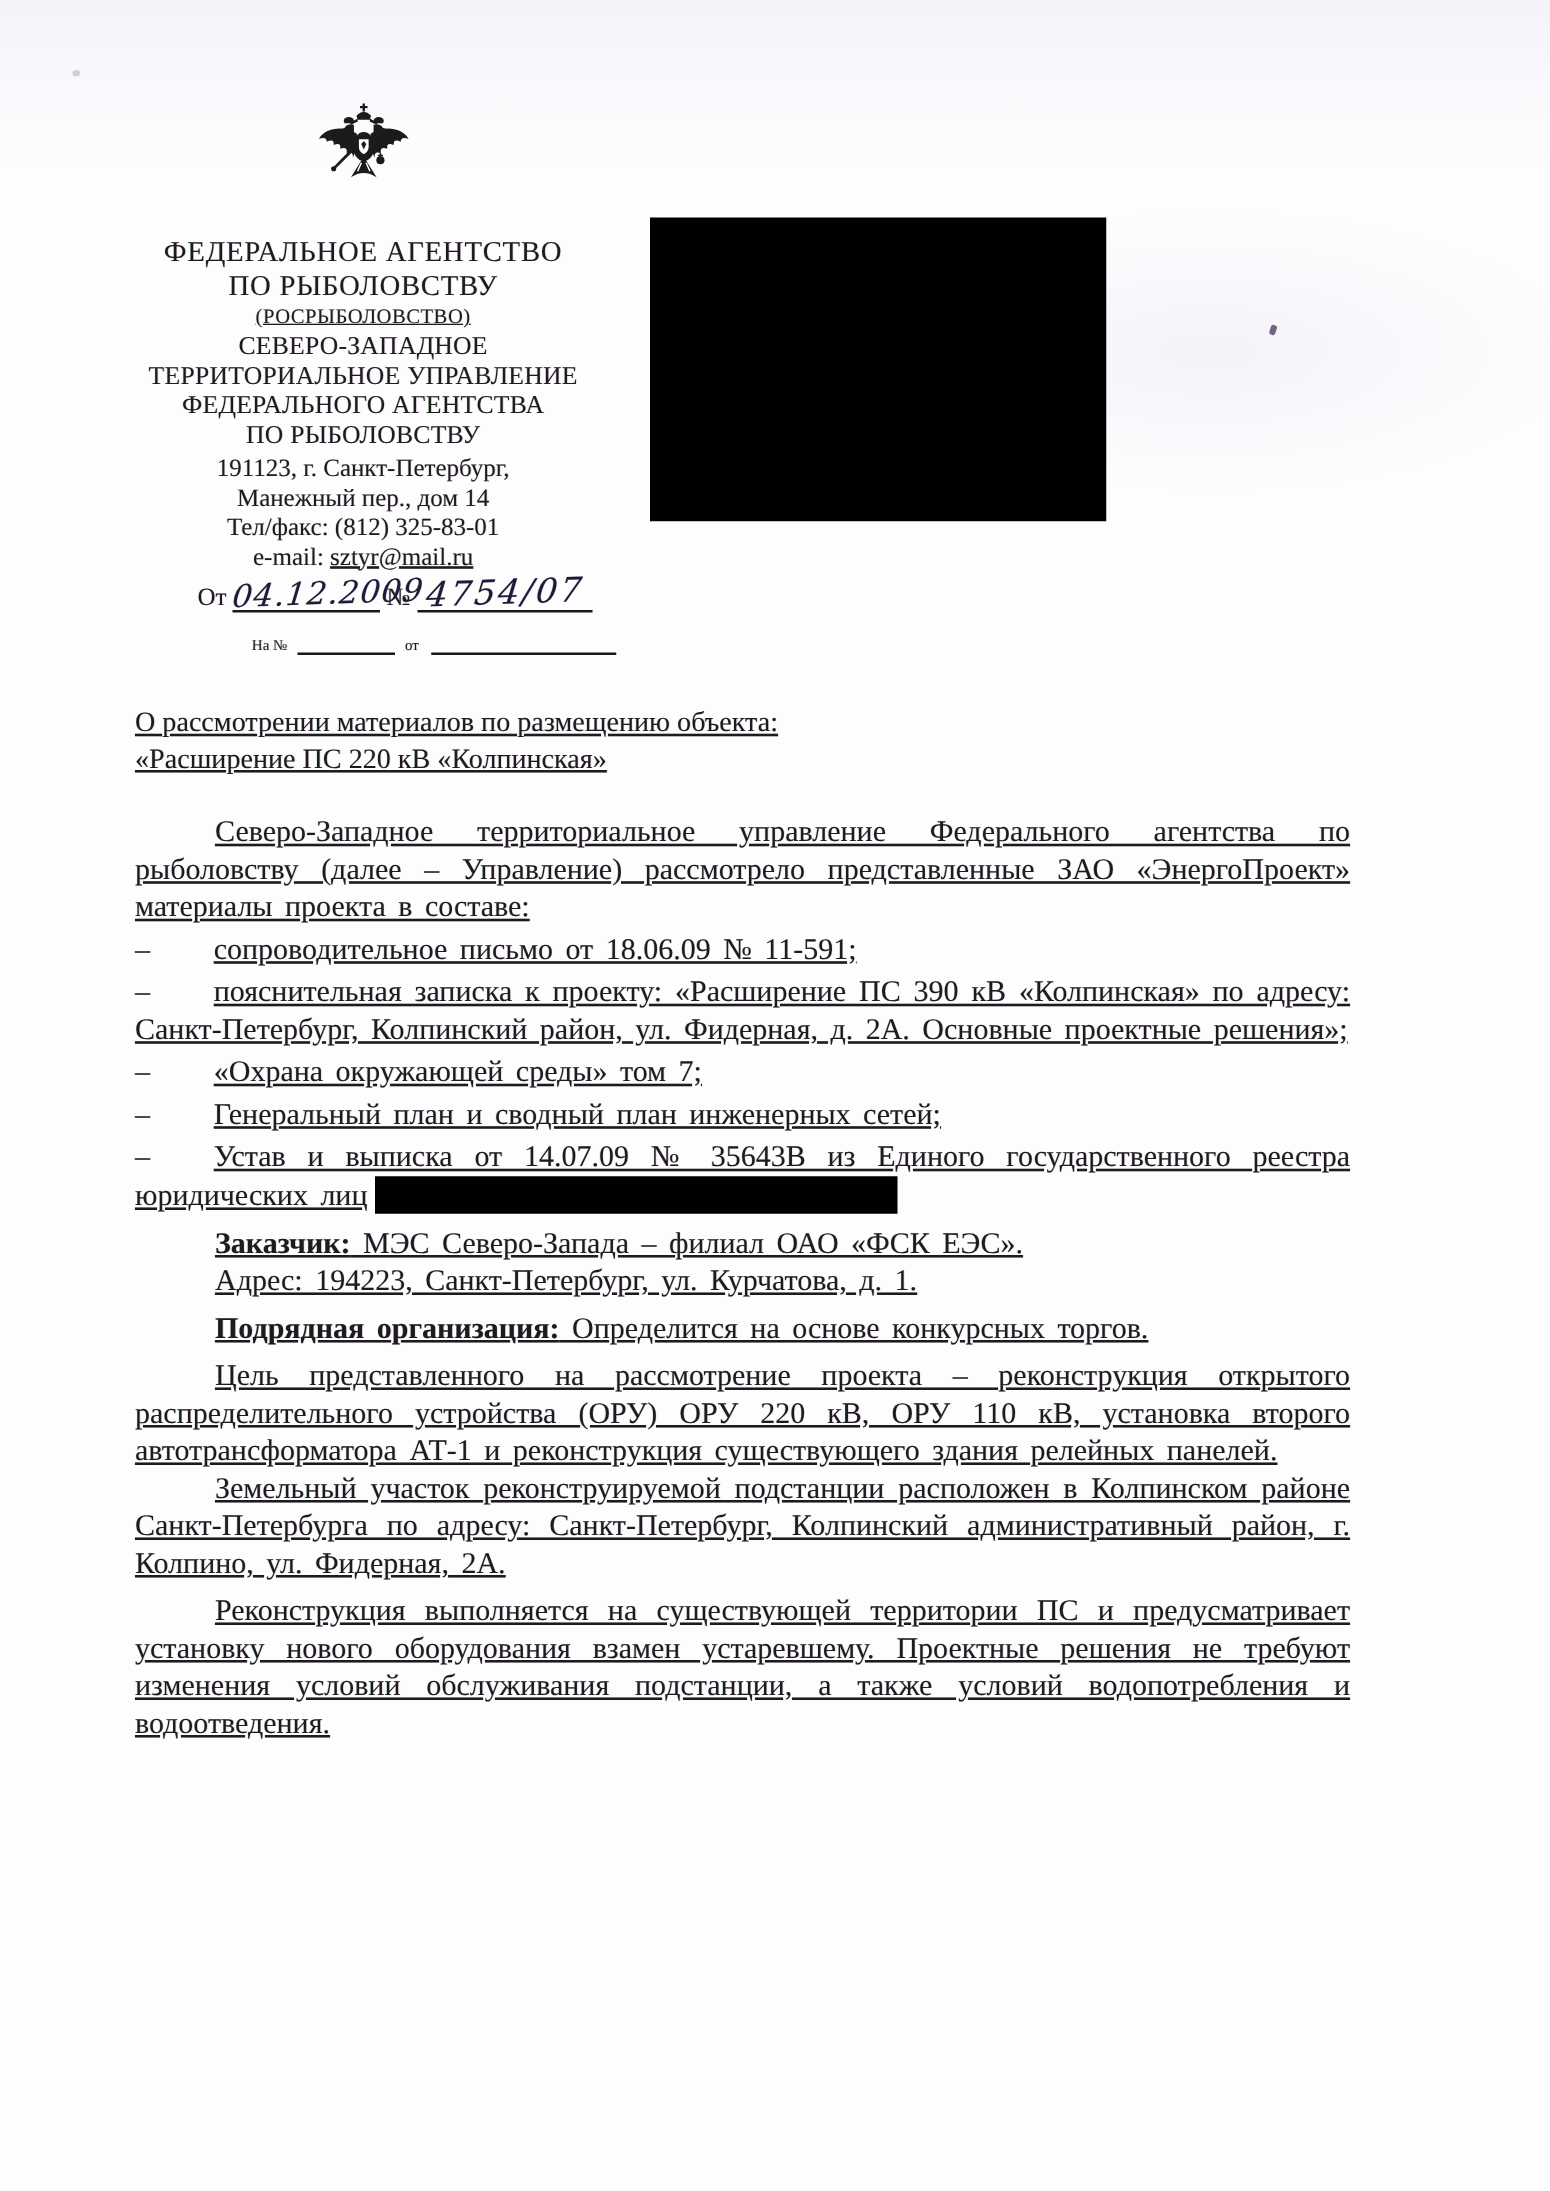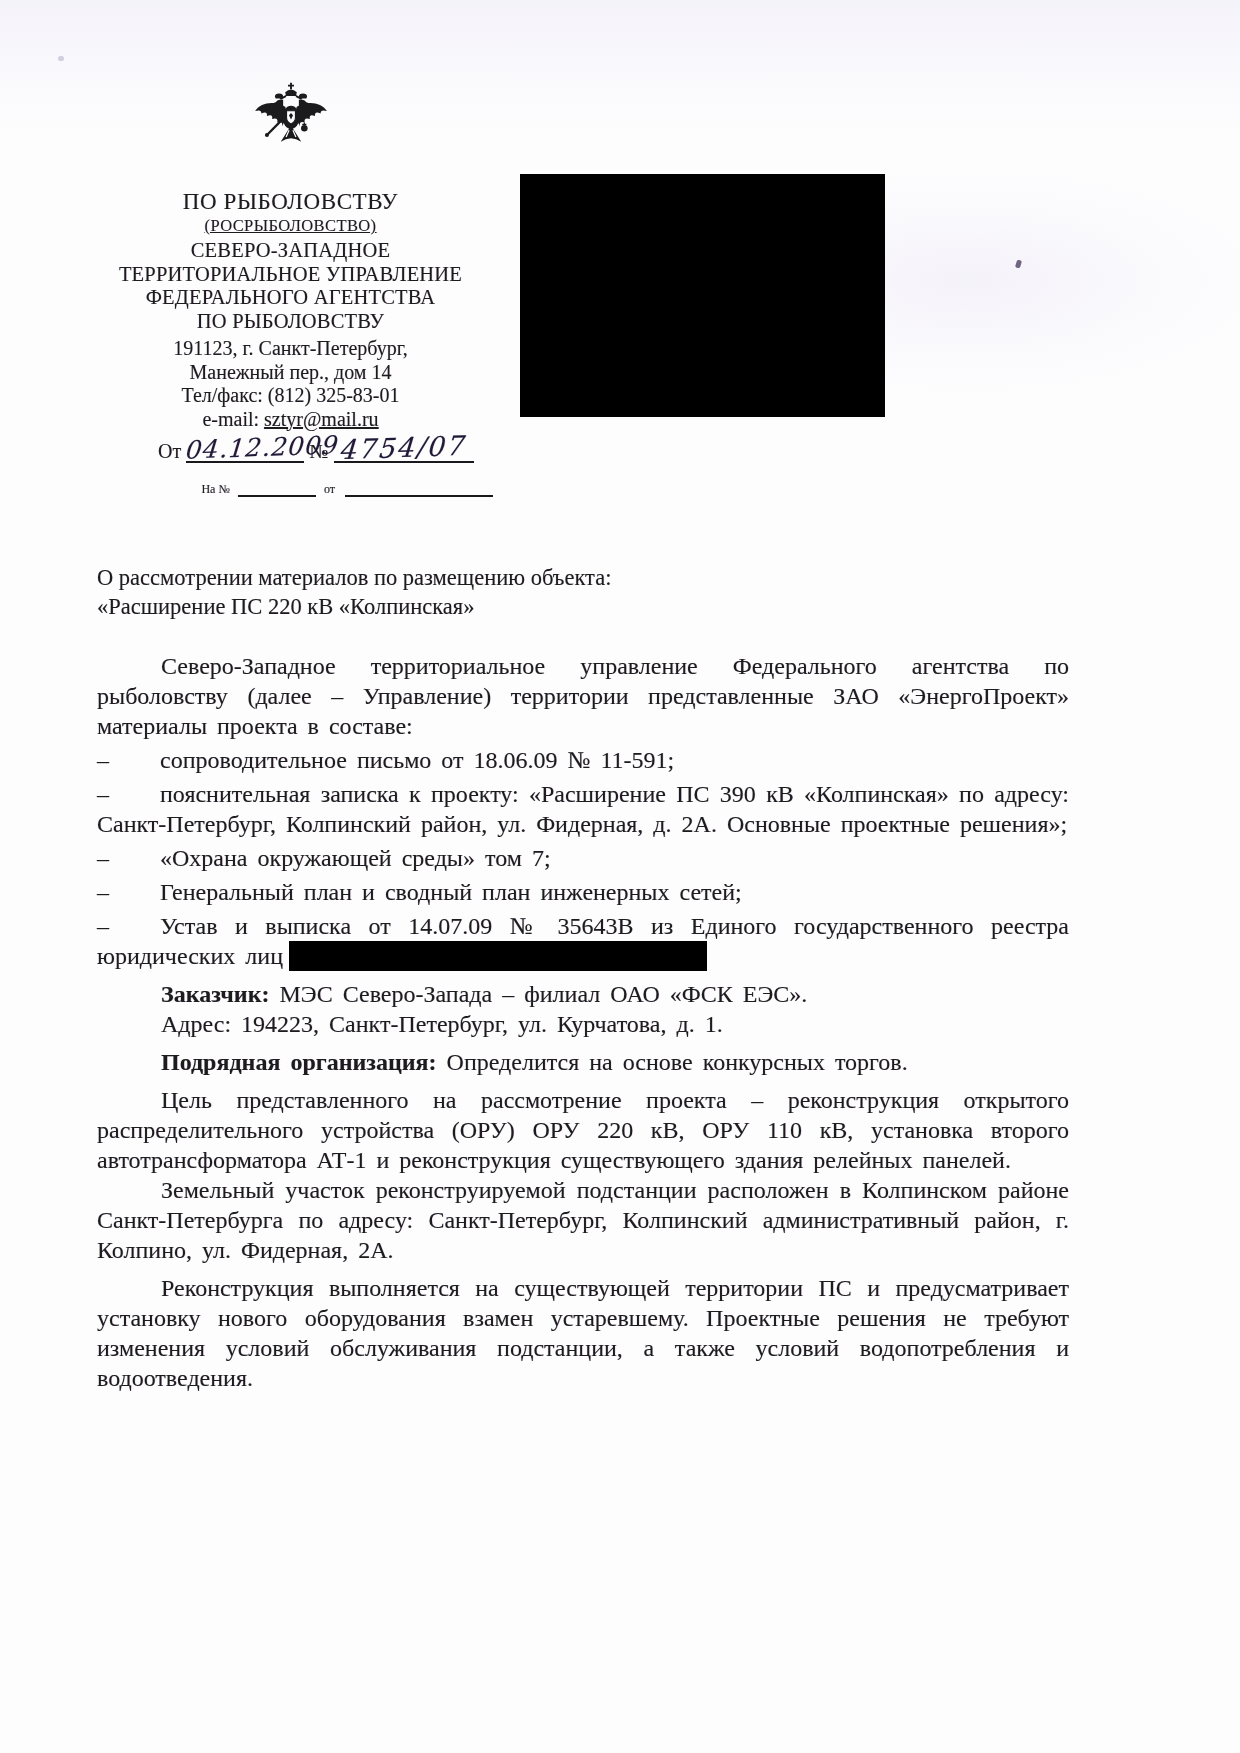--- a/index.html
+++ b/index.html
@@ -40,21 +40,21 @@
   }
   .hand-num{ font-size:27px; letter-spacing:2px; }
 
   
   .redaction-block{ position:absolute; left:520px; top:174px; width:365px; height:243px; background:#000; }
   .redact-inline{ display:inline-block; width:418px; height:30px; background:#000; vertical-align:-7px; margin-left:6px; }
   .speck{ position:absolute; left:1016px; top:260px; width:5px; height:8px; background:#453457; opacity:.75; border-radius:2px; transform:rotate(18deg); }
   .speck2{ position:absolute; left:58px; top:56px; width:6px; height:5px; background:#b9b3c9; opacity:.6; border-radius:3px; }
 
   
-  .doc-main{ position:absolute; left:97px; top:563px; width:972px; }
+  .doc-main{ position:absolute; left:108px; top:563px; width:972px;text-decoration:underline; }
   .subject{ font-size:22.5px; line-height:29px; margin-bottom:30px; }
   .para{ font-size:24px; line-height:30px; text-align:justify; text-align-last:left; word-spacing:4px; }
   .indent{ text-indent:64px; }
   .li{ margin-top:4px; }
   .dash{ display:inline-block; width:63px; }
   .mt{ margin-top:8px; }
   .b{ font-weight:bold; }
 </style>
 </head>
 <body>
@@ -79,20 +79,21 @@
         <ellipse cx="60" cy="52" rx="12.5" ry="17"></ellipse>
         <path d="M60 64L45 88q7.5-5.2 15-5.2T75 88z"></path>
         <circle cx="79.5" cy="68" r="4.8"></circle>
         <path d="M78.6 59.5h1.8v2.1h2.1v1.8h-2.1v2.1h-1.8v-2.1h-2.1v-1.8h2.1z"></path>
       </g>
       <path d="M52 80.5l4.4-10 1.6.8-4.4 10zM68 80.5l-4.4-10-1.6.8 4.4 10z" fill="#fdfdfe"></path>
       <path d="M53.5 42.5h13v10q0 6.8-6.5 9.2-6.5-2.4-6.5-9.2z" fill="#fdfdfe" stroke="#1b1b1d" stroke-width="1.6"></path>
       <path d="M57 49l3-3.4 3 3.4-3 6.4z" fill="#1b1b1d"></path>
     </svg>
 
+    <div class="lh-agency">ФЕДЕРАЛЬНОЕ АГЕНТСТВО</div>
     <div class="lh-agency">ПО РЫБОЛОВСТВУ</div>
     <div class="lh-short">(РОСРЫБОЛОВСТВО)</div>
 
     <div class="lh-division">
       <div>СЕВЕРО-ЗАПАДНОЕ</div>
       <div>ТЕРРИТОРИАЛЬНОЕ УПРАВЛЕНИЕ</div>
       <div>ФЕДЕРАЛЬНОГО АГЕНТСТВА</div>
       <div>ПО РЫБОЛОВСТВУ</div>
     </div>
 
@@ -116,21 +117,21 @@
   <div class="speck"></div>
   <div class="speck2"></div>
 
   <div class="doc-main scan-text">
 
     <div class="subject">
       <div>О рассмотрении материалов по размещению объекта:</div>
       <div>«Расширение ПС 220 кВ «Колпинская»</div>
     </div>
 
-    <div class="para indent">Северо-Западное территориальное управление Федерального агентства по рыболовству (далее – Управление) территории представленные ЗАО «ЭнергоПроект» материалы проекта в составе:</div>
+    <div class="para indent">Северо-Западное территориальное управление Федерального агентства по рыболовству (далее – Управление) рассмотрело представленные ЗАО «ЭнергоПроект» материалы проекта в составе:</div>
 
     <div class="para li"><span class="dash">–</span><span>сопроводительное письмо от 18.06.09 № 11-591;</span></div>
 
     <div class="para li"><span class="dash">–</span><span>пояснительная записка к проекту: «Расширение ПС 390 кВ «Колпинская» по адресу: Санкт-Петербург, Колпинский район, ул. Фидерная, д. 2А. Основные проектные решения»;</span></div>
 
     <div class="para li"><span class="dash">–</span><span>«Охрана окружающей среды» том 7;</span></div>
 
     <div class="para li"><span class="dash">–</span><span>Генеральный план и сводный план инженерных сетей;</span></div>
 
     <div class="para li"><span class="dash">–</span><span>Устав и выписка от 14.07.09 № 35643В из Единого государственного реестра юридических лиц</span><span class="redact-inline"></span></div>

